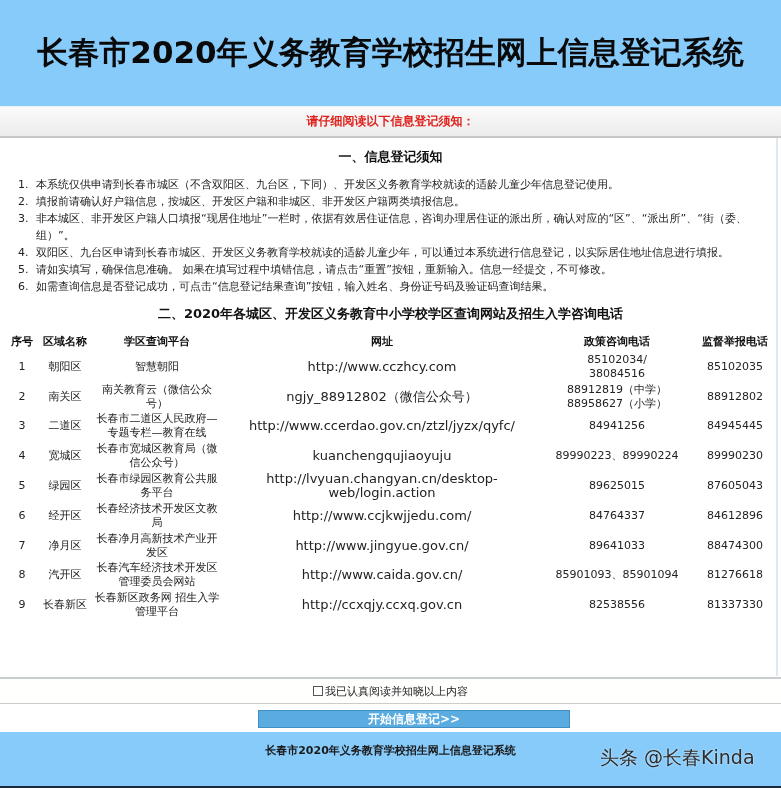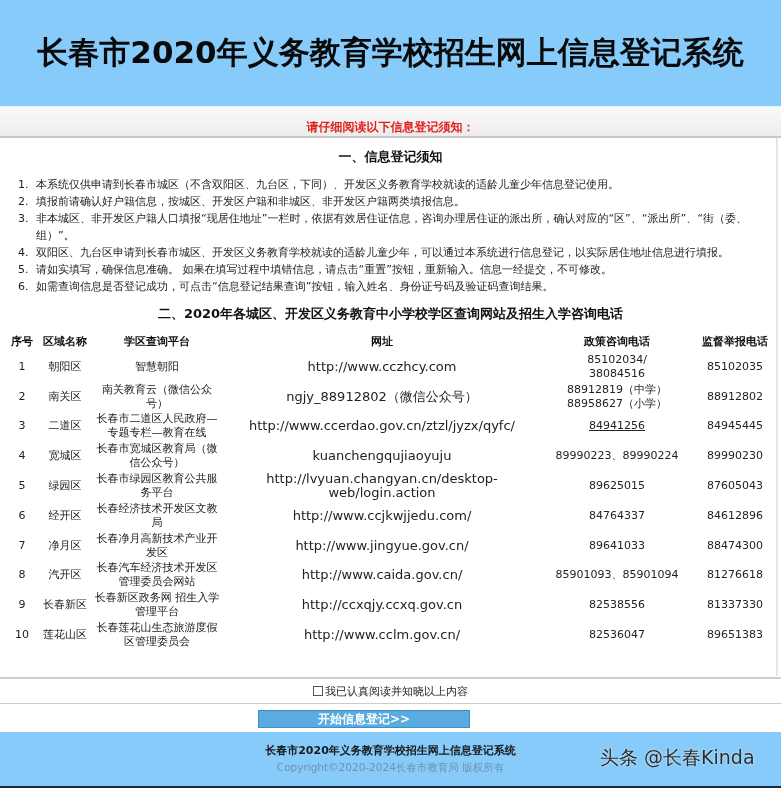--- a/index.html
+++ b/index.html
@@ -15,21 +15,21 @@
     font-family: "DejaVu Sans", sans-serif;
     font-weight: bold; font-size: 31px; color: #0a0a0a; letter-spacing: 0px;
     white-space: nowrap;
   }
 
   .notice-bar {
     position: absolute; left: 0; top: 106px; width: 781px; height: 32px;
     background: linear-gradient(#fafafa, #ececec);
     border-top: 1px solid #e6f3fb;
     border-bottom: 2px solid #c8c8c8;
-    display: flex; align-items: flex-end; justify-content: center;
+    display: flex; align-items: center; justify-content: center;
   }
   .notice-bar span { color: #e0201b; font-size: 12px; font-weight: bold; }
 
   .content {
     position: absolute; left: 0; top: 138px; width: 778px; height: 538px;
     border-right: 2px solid #dfe8ee;
   }
 
   .section-title {
     position: absolute; left: 0; width: 781px; text-align: center;
@@ -65,21 +65,21 @@
     display: flex; align-items: center; justify-content: center;
     background: #fffffe;
   }
   .agree-row label { font-size: 11px; color: #222; display: flex; align-items: center; }
   .agree-row .box {
     width: 10px; height: 10px; border: 1px solid #555; background: #fff; margin-right: 2px;
     display: inline-block;
   }
 
   .start-btn {
-    position: absolute; left: 258px; top: 710px; width: 212px; height: 18px;
+    position: absolute; left: 258px; top: 710px; width: 312px; height: 18px;
     background: #5aace0; border: 1px solid #3f8fc4;
     color: #ffffff; font-size: 12px; font-weight: bold;
     display: flex; align-items: center; justify-content: center;
     cursor: pointer;
   }
 
   .footer {
     position: absolute; left: 0; top: 732px; width: 781px; height: 56px;
     background: #87cbfb;
     border-bottom: 2px solid #1b2a3a;
@@ -177,21 +177,21 @@
           <td class="url">ngjy_88912802（微信公众号）</td>
           <td style="white-space: pre-line;">88912819（中学）
 88958627（小学）</td>
           <td>88912802</td>
         </tr>
         <tr>
           <td>3</td>
           <td>二道区</td>
           <td>长春市二道区人民政府—专题专栏—教育在线</td>
           <td class="url">http://www.ccerdao.gov.cn/ztzl/jyzx/qyfc/</td>
-          <td style="white-space: pre-line; text-decoration: underline;">84941256</td>
+          <td style="white-space: pre-line;">84941256</td>
           <td>84945445</td>
         </tr>
         <tr>
           <td>4</td>
           <td>宽城区</td>
           <td>长春市宽城区教育局（微信公众号）</td>
           <td class="url">kuanchengqujiaoyuju</td>
           <td style="white-space: pre-line;">89990223、89990224</td>
           <td>89990230</td>
         </tr>
@@ -228,39 +228,30 @@
           <td>81276618</td>
         </tr>
         <tr>
           <td>9</td>
           <td>长春新区</td>
           <td>长春新区政务网 招生入学管理平台</td>
           <td class="url">http://ccxqjy.ccxq.gov.cn</td>
           <td style="white-space: pre-line;">82538556</td>
           <td>81337330</td>
         </tr>
-        <tr>
-          <td>10</td>
-          <td>莲花山区</td>
-          <td>长春莲花山生态旅游度假区管理委员会</td>
-          <td class="url">http://www.cclm.gov.cn/</td>
-          <td style="white-space: pre-line;">82536047</td>
-          <td>89651383</td>
-        </tr>
       </tbody>
   </table>
 </div>
 
 <div class="agree-row">
   <label>
     <span class="box"></span>
     <span>我已认真阅读并知晓以上内容</span>
   </label>
 </div>
 
 <div class="start-btn">开始信息登记&gt;&gt;</div>
 
 <div class="footer">
   <div class="ft-title">长春市2020年义务教育学校招生网上信息登记系统</div>
-  <div class="ft-copy">Copyright©2020-2024长春市教育局 版权所有</div>
 </div>
 
 <div class="watermark">头条 @长春Kinda</div>
 
 </body></html>

